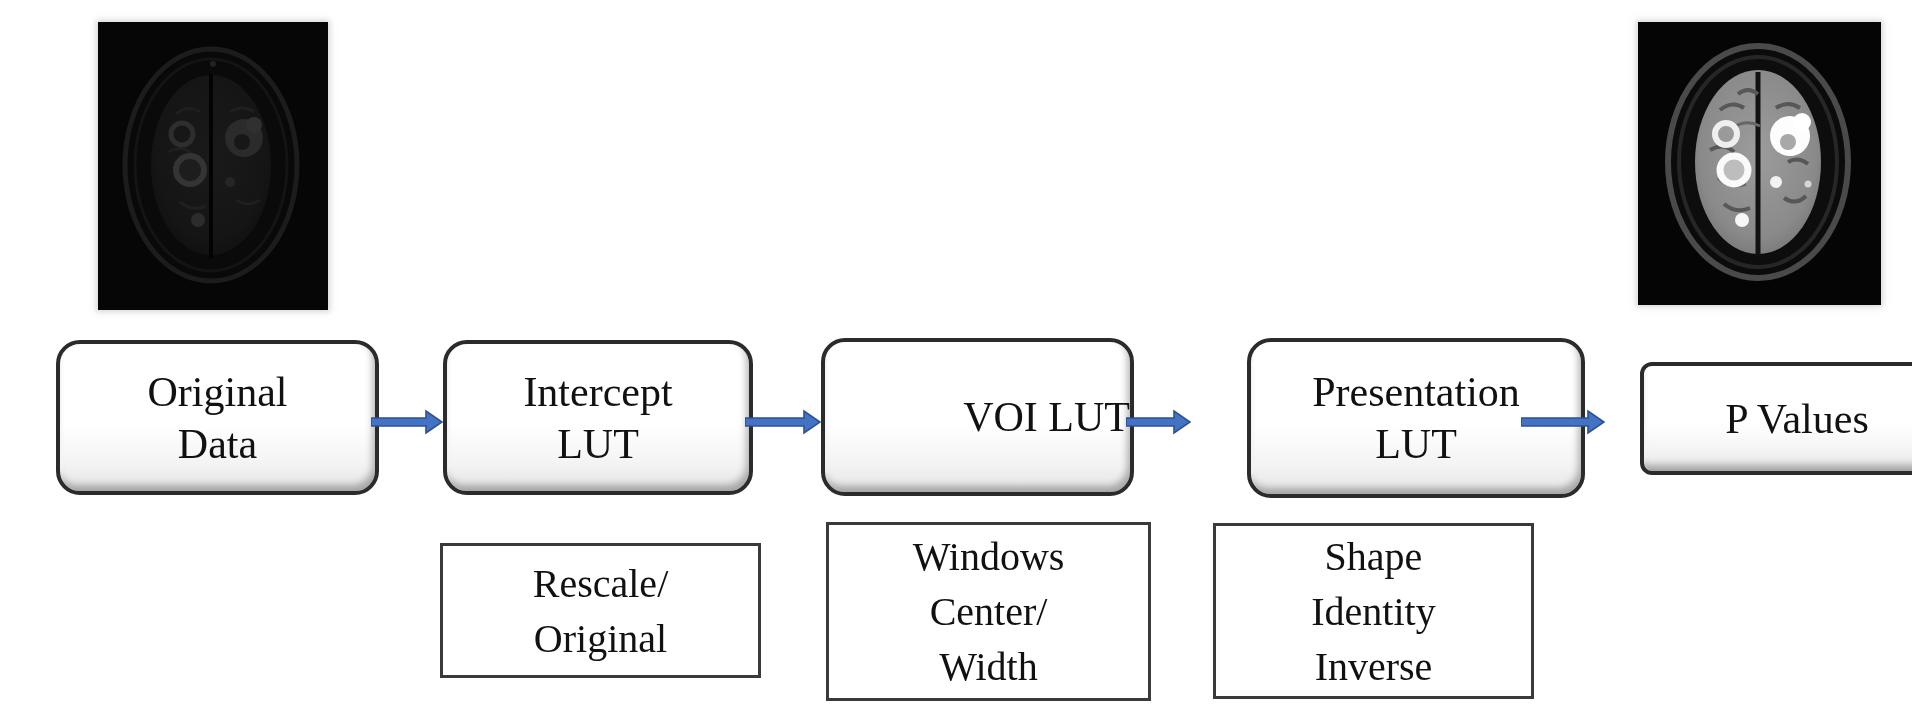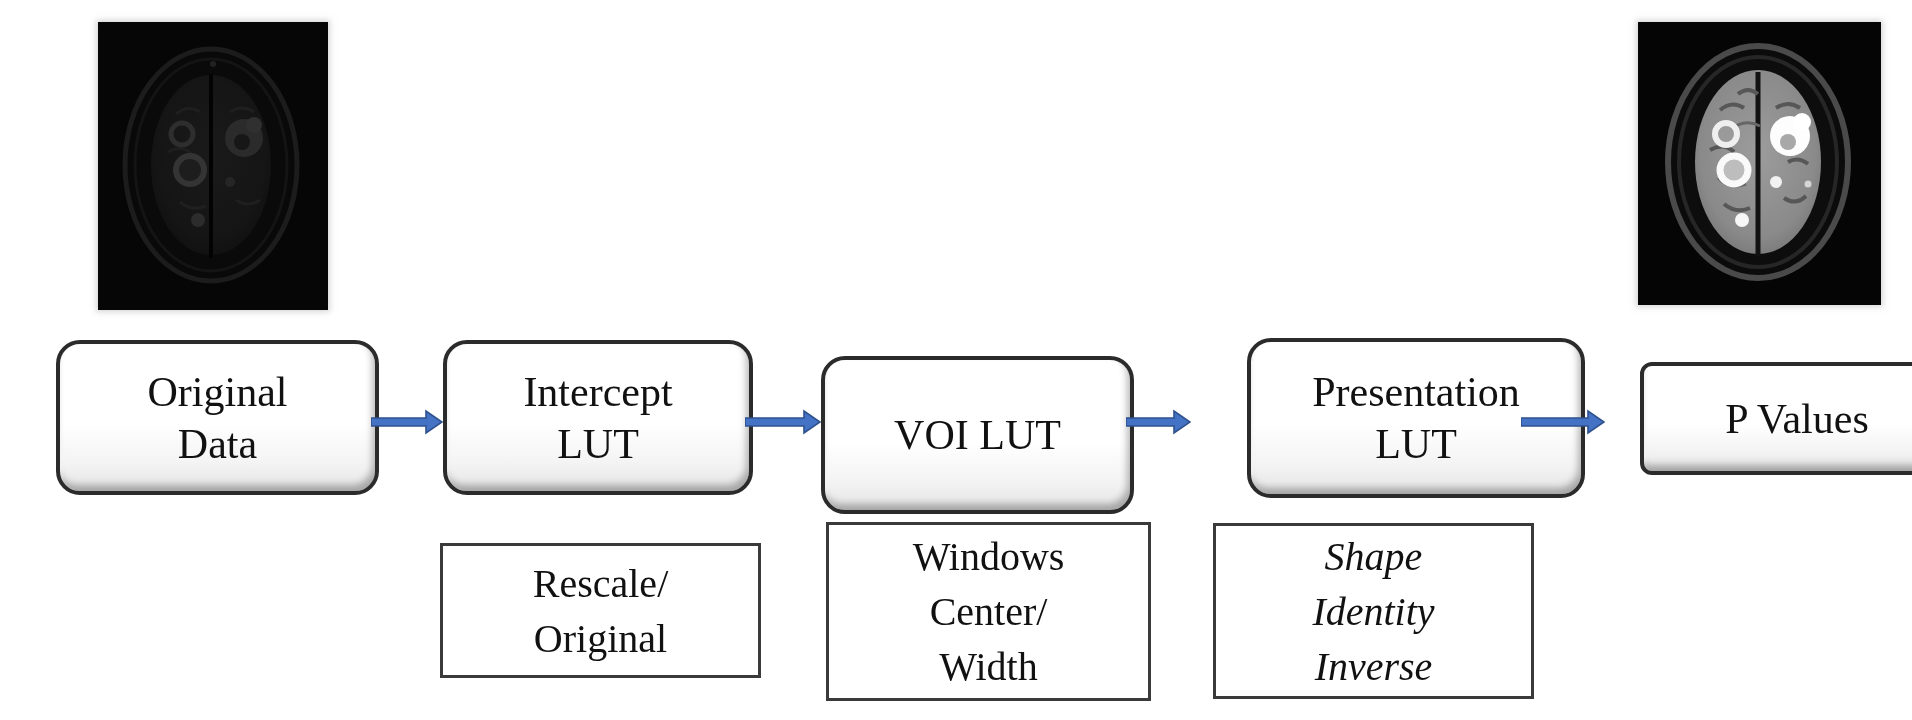--- a/index.html
+++ b/index.html
@@ -89,21 +89,21 @@
   <div class="fbox" style="left:18px; top:340px; width:315px; height:147px;">
     <span class="lbl">Original
 Data</span>
   </div>
 
   <div class="fbox" style="left:405px; top:340px; width:302px; height:147px;">
     <span class="lbl">Intercept
 LUT</span>
   </div>
 
-  <div class="fbox" style="left:783px; top:356px; width:305px; height:150px;">
+  <div class="fbox" style="left:783px; top:338px; width:305px; height:150px;justify-content:flex-end;">
     <span class="lbl">VOI LUT</span>
   </div>
 
   <div class="fbox" style="left:1209px; top:338px; width:330px; height:152px;">
     <span class="lbl">Presentation
 LUT</span>
   </div>
 
   <div class="fbox" style="left:1602px; top:362px; width:306px; height:105px;border-radius:12px;">
     <span class="lbl">P Values</span>
@@ -128,19 +128,19 @@
     <span class="lbl">Rescale/
 Original</span>
   </div>
 
   <div class="sbox" style="left:788px; top:522px; width:319px; height:173px;justify-content:center;">
     <span class="lbl">Windows
 Center/
 Width</span>
   </div>
 
-  <div class="sbox" style="left:1175px; top:523px; width:315px; height:170px;font-style:italic;">
+  <div class="sbox" style="left:1175px; top:523px; width:315px; height:170px;">
     <span class="lbl">Shape
 Identity
 Inverse</span>
   </div>
 
 </div>
 
 </body></html>

